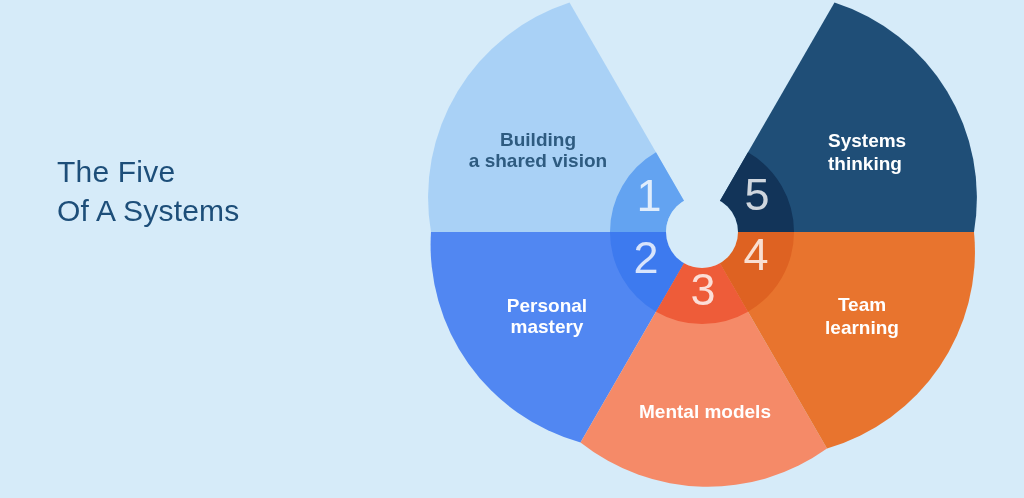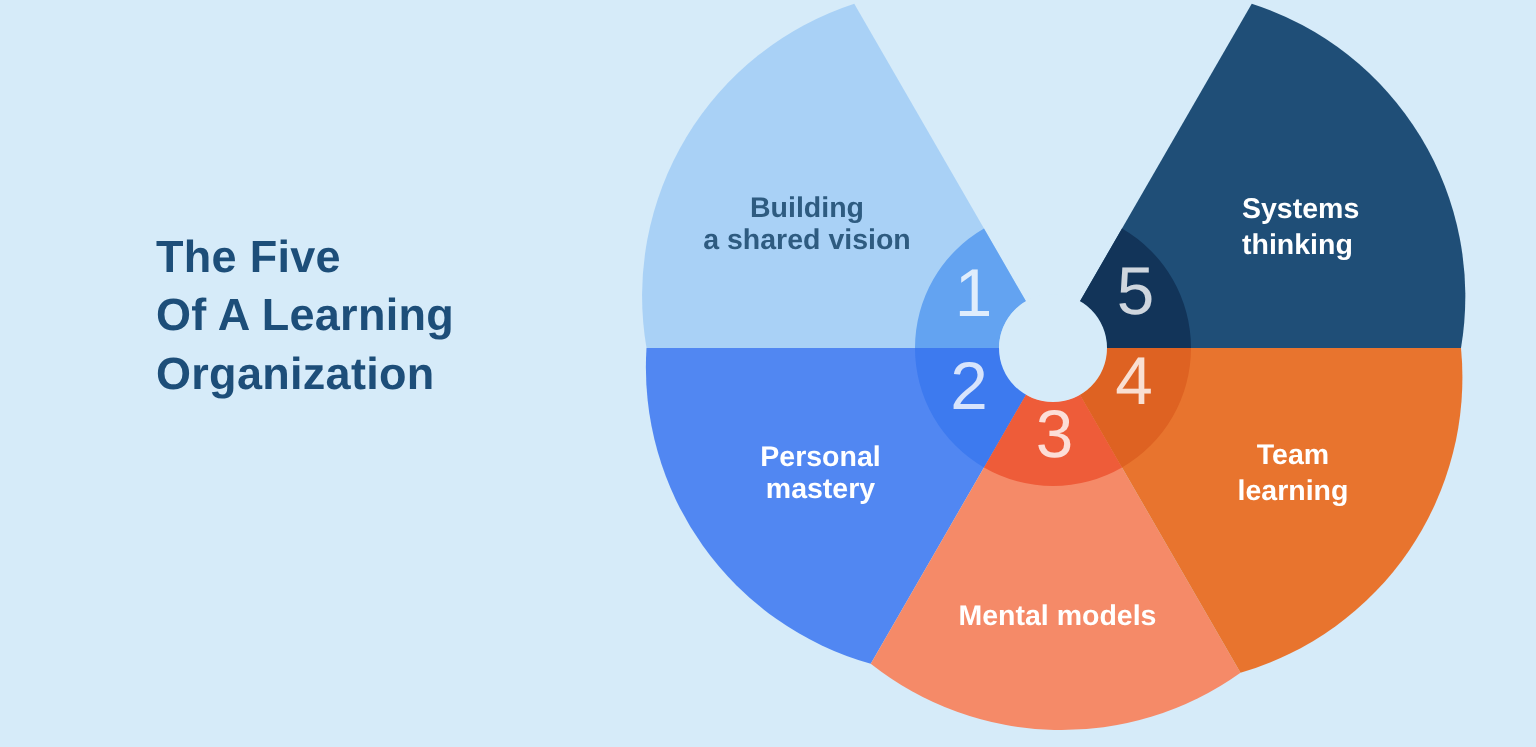--- a/index.html
+++ b/index.html
@@ -5,48 +5,46 @@
   html,body{margin:0;padding:0;}
   .page{
     position:relative;
     width:1024px;height:498px;
     overflow:hidden;
     font-family:"Liberation Sans","DejaVu Sans",sans-serif;
   }
   .title{
     position:absolute;
     left:57px;top:152px;
-    font-weight:700;
+    font-weight:400;
     font-size:30px;
     line-height:39px;
     letter-spacing:.2px;
     white-space:nowrap;
-    margin-left:47px;
   }
   .wheel-svg{position:absolute;left:0;top:0;}
   .seg-label{
     font-family:"Liberation Sans","DejaVu Sans",sans-serif;
     font-weight:700;
     font-size:19px;
   }
   .seg-num{
     font-family:"Liberation Sans","DejaVu Sans",sans-serif;
     font-weight:400;
     font-size:45px;
   }
 </style>
 </head>
 <body>
 
 <div class="page" style="background: rgb(214, 235, 249);">
 
   <div class="title" style="color: rgb(29, 78, 121);">
     <div>The Five</div>
-    <div>Of A Learning</div>
-    <div>Organization</div>
+    <div>Of A Systems</div>
   </div>
 
   <svg id="wheel" class="wheel-svg" width="1024" height="498" viewBox="0 0 1024 498">
       <path d="M 702 232 L 569.50 2.50 A 205 205 0 0 0 431.00 232.00 Z" fill="#a9d1f6"></path>
       <path d="M 702 232 L 431.00 232.00 A 205 205 0 0 0 580.50 442.44 Z" fill="#5187f2"></path>
       <path d="M 702 232 L 580.50 442.44 A 205 205 0 0 0 827.00 448.51 Z" fill="#f58a68"></path>
       <path d="M 702 232 L 827.00 448.51 A 205 205 0 0 0 974.00 232.00 Z" fill="#e8742e"></path>
       <path d="M 702 232 L 974.00 232.00 A 205 205 0 0 0 834.50 2.50 Z" fill="#1f4e77"></path>
       <path d="M 656.00 152.33 A 92 92 0 0 0 610.00 232.00 L 666.00 232.00 A 36 36 0 0 1 684.00 200.82 Z" fill="#63a3f1"></path>
       <path d="M 610.00 232.00 A 92 92 0 0 0 656.00 311.67 L 684.00 263.18 A 36 36 0 0 1 666.00 232.00 Z" fill="#3d7aef"></path>

